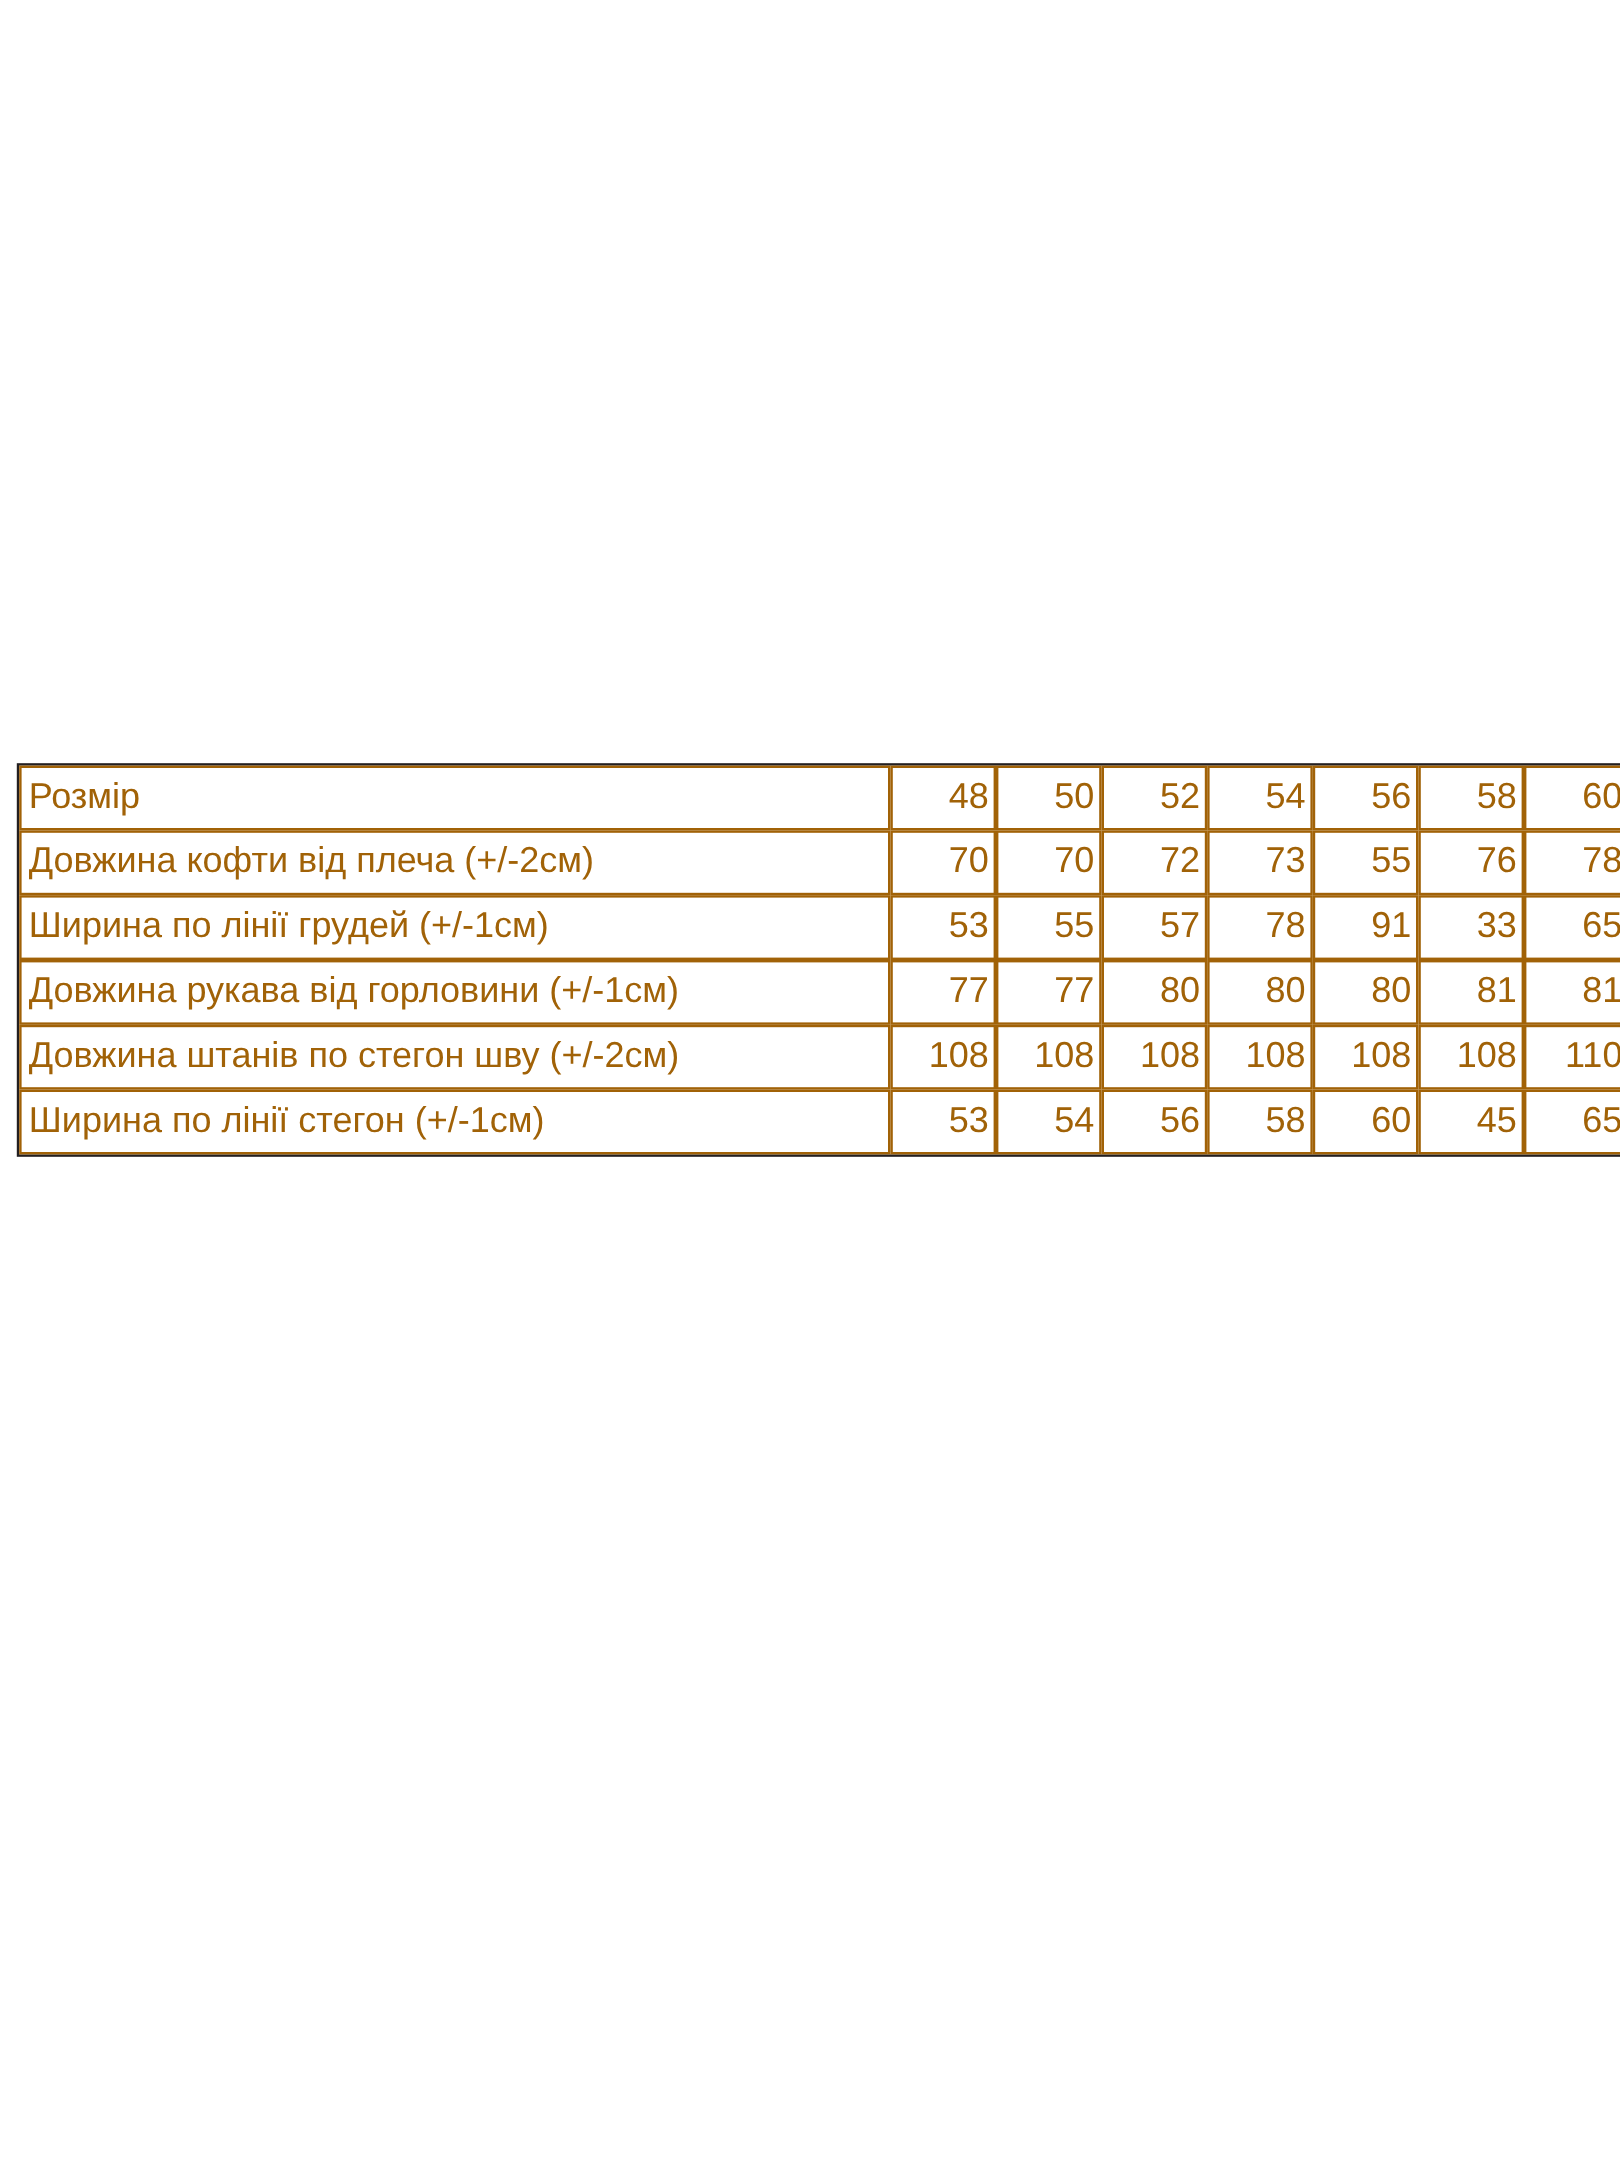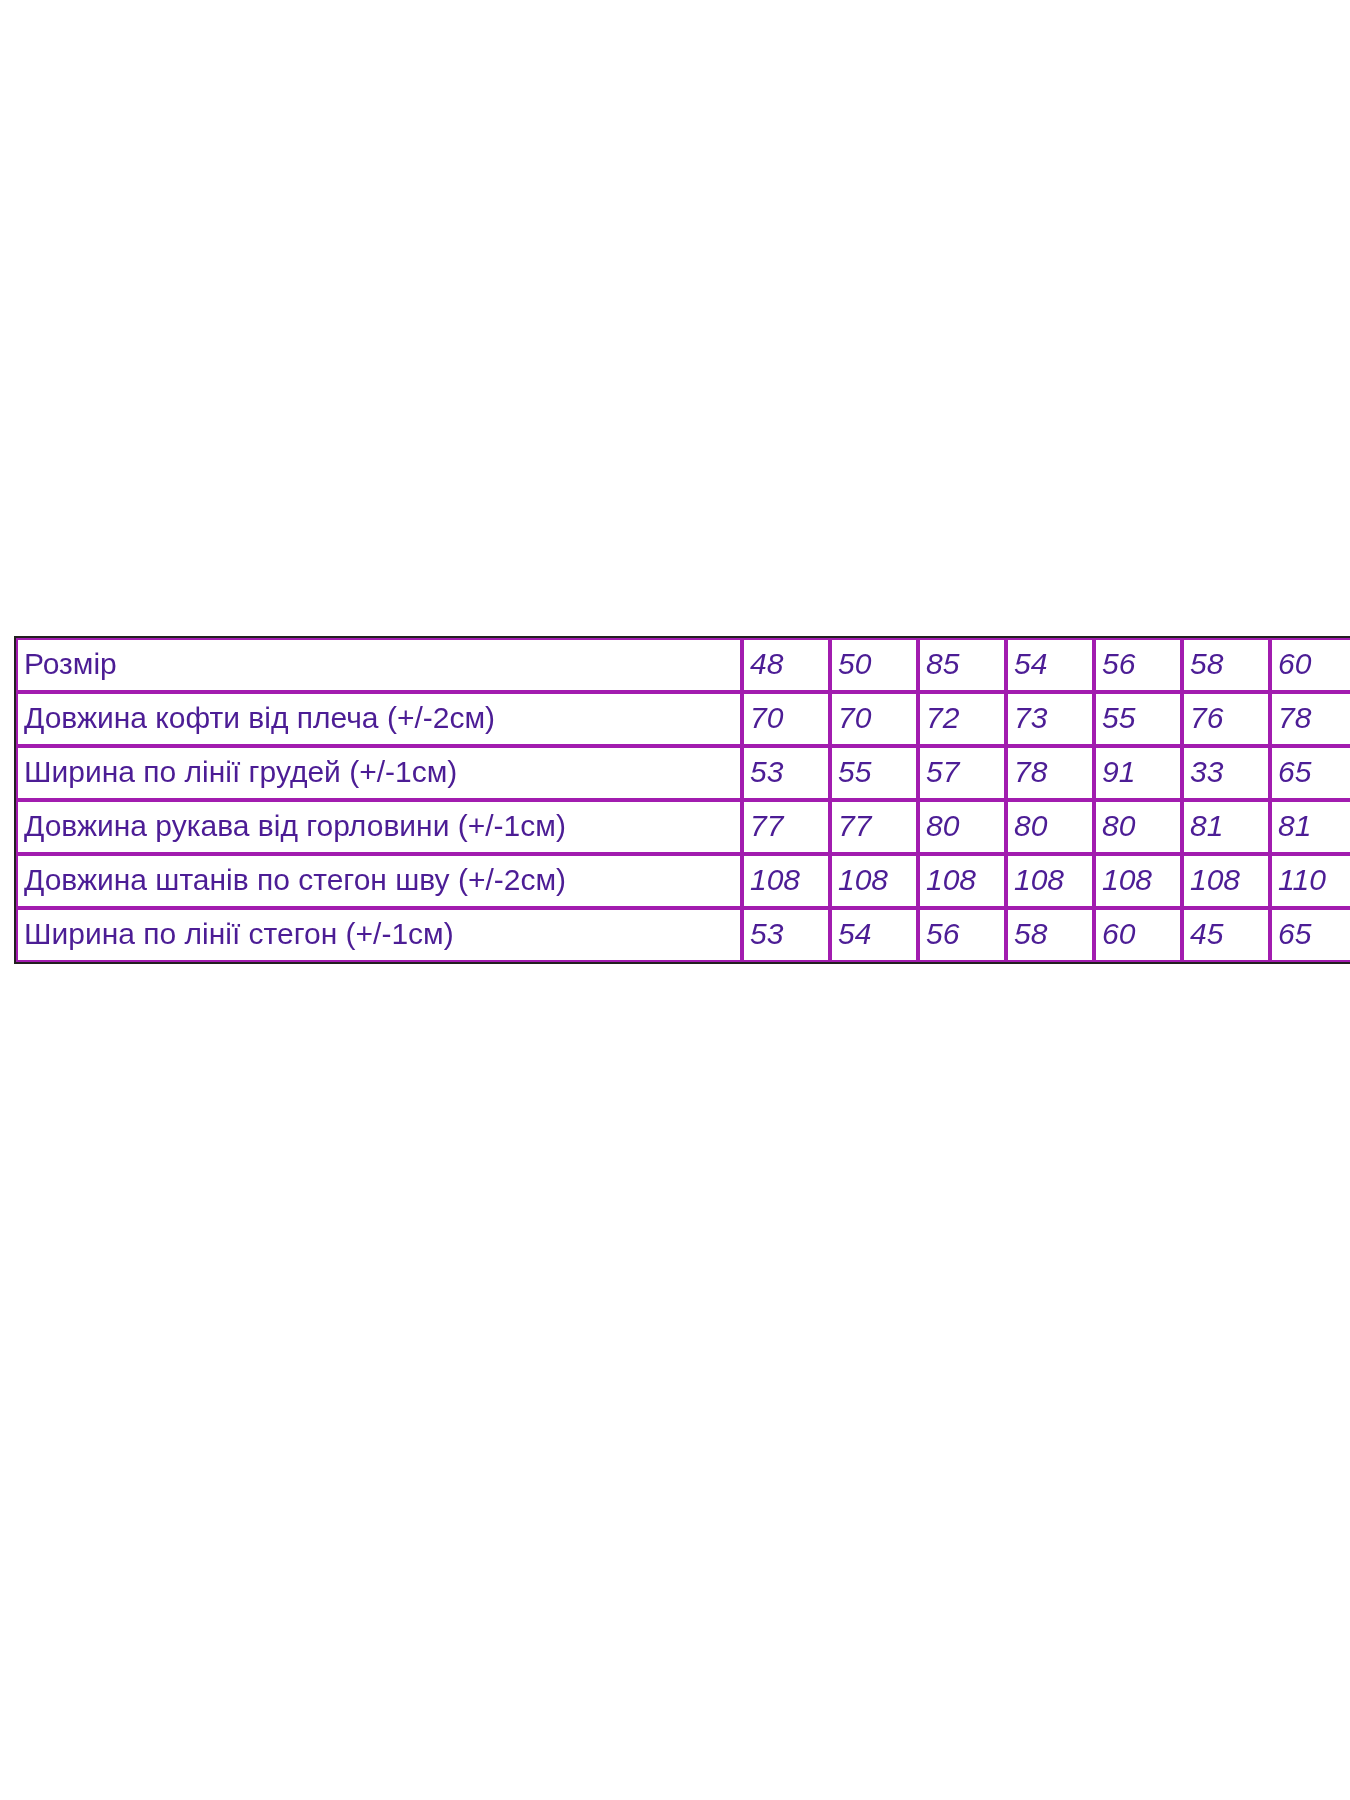--- a/index.html
+++ b/index.html
@@ -21,61 +21,60 @@
   }
   table.size-chart {
     border-collapse: separate;
     border-spacing: 0;
     width: 1322px;
     table-layout: fixed;
     border: 2px solid #231f20;
     background: #ffffff;
   }
   table.size-chart td {
-    border: 2px solid #a21caf;
+    border: 2px solid #a16207;
     font-family: "Liberation Sans", sans-serif;
     font-size: 30px;
     line-height: 1.0;
-    color: #4c1d95;
+    color: #a16207;
     padding: 6px 4px 8px 6px;
     height: 36px;
     vertical-align: middle;
     white-space: nowrap;
     overflow: hidden;
   }
   td.label-cell {
     width: 712px;
     text-align: left;
   }
   td.value-cell {
     width: 74px;
-    text-align: left;
+    text-align: right;
     padding-left: 8px;
-    font-style: italic;
   }
   
   table.size-chart tr td {
     border-top-width: 2px;
     border-left-width: 2px;
     border-right-width: 2px;
     border-bottom-width: 2px;
   }
 </style>
 </head>
 <body>
 
 <div id="size-chart-wrapper">
   <table class="size-chart">
     <tbody>
 
       <tr>
         <td class="label-cell">Розмір</td>
         <td class="value-cell">48</td>
         <td class="value-cell">50</td>
-        <td class="value-cell">85</td>
+        <td class="value-cell">52</td>
         <td class="value-cell">54</td>
         <td class="value-cell">56</td>
         <td class="value-cell">58</td>
         <td class="value-cell">60</td>
 
       </tr>
 
       <tr>
         <td class="label-cell">Довжина кофти від плеча (+/-2см)</td>
         <td class="value-cell">70</td>

